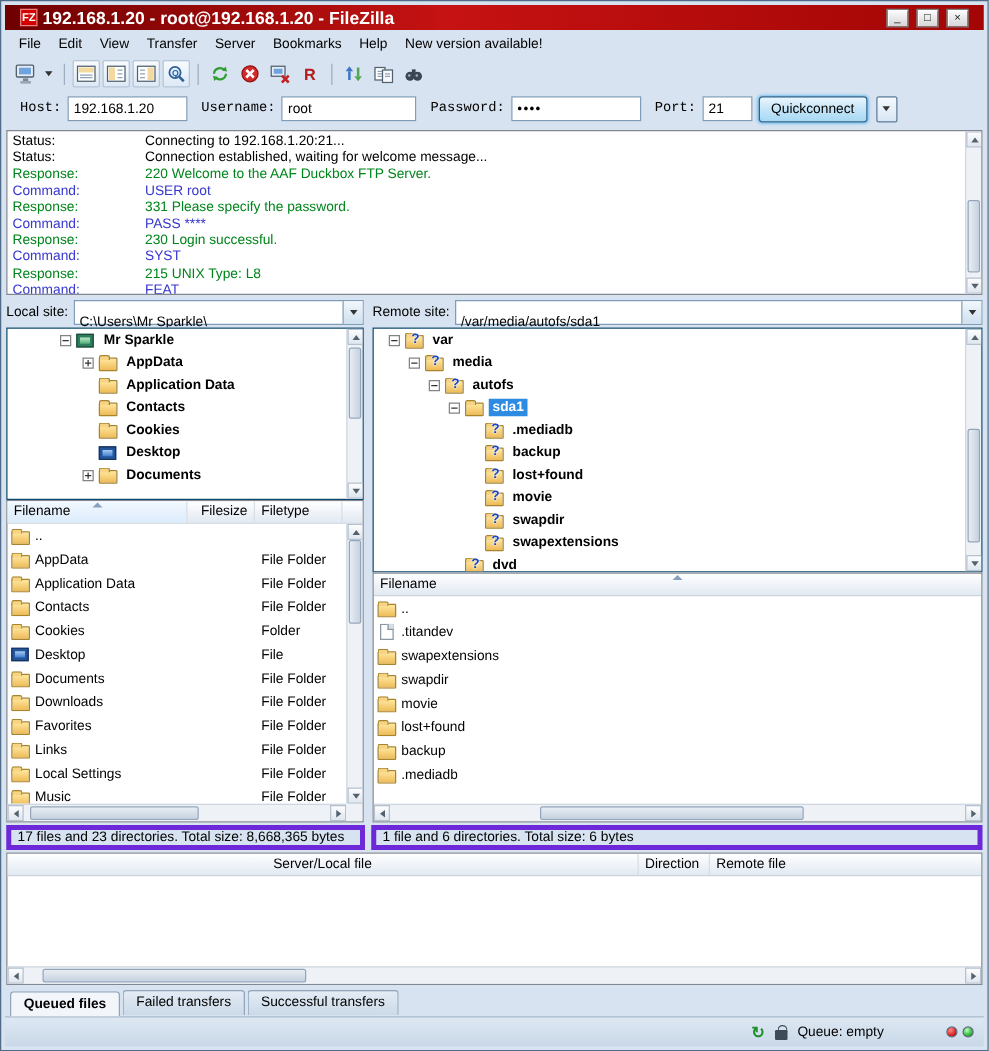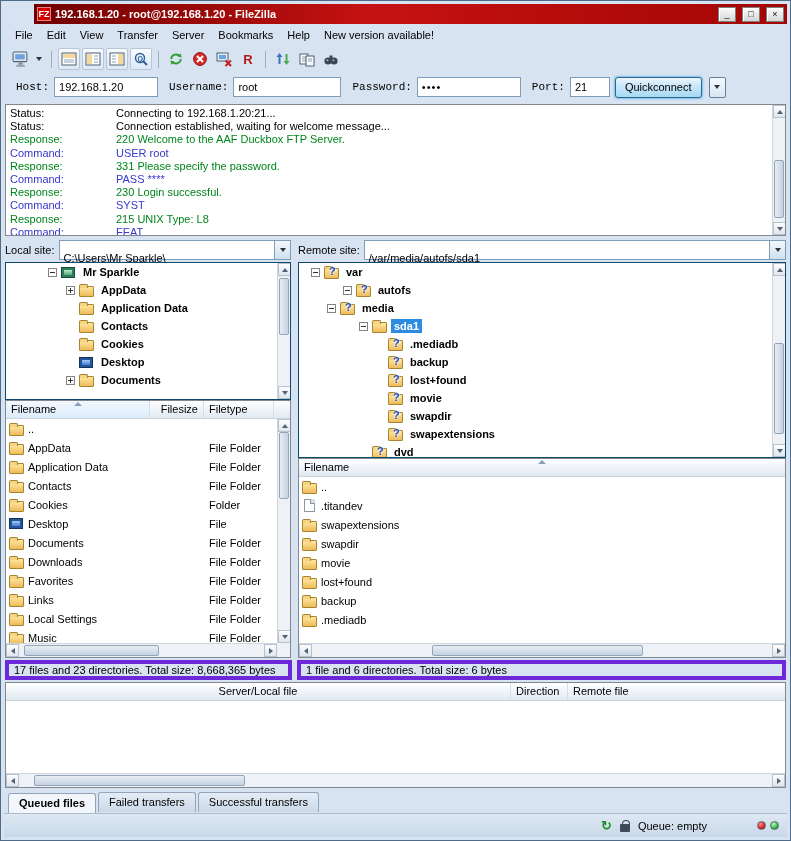--- a/index.html
+++ b/index.html
@@ -1,23 +1,23 @@
 <!DOCTYPE html>
 <html><head>
 <meta charset="utf-8">
 <style>
   * { margin:0; padding:0; box-sizing:border-box; }
   html,body { background:#8a9aac; }
   body { font-family:"Liberation Sans",sans-serif; font-size:11px; color:#000; }
   .window { width:791px; height:841px; background:#d7e3f0; border:1px solid #4f6b87; padding:3px; display:flex; flex-direction:column; overflow:hidden; }
 
   
-  .titlebar { height:20px; flex:none; background:linear-gradient(90deg,#6f0000,#c61212 45%,#a30505); display:flex; align-items:center; padding:0 3px; gap:4px;margin-left:30px; }
+  .titlebar { height:20px; flex:none; background:linear-gradient(90deg,#6f0000,#c61212 45%,#a30505); display:flex; align-items:center; padding:0 12px; gap:4px; }
   .fz-logo { width:14px; height:14px; background:#d40000; border:1px solid rgba(255,255,255,.5); color:#fff; font-size:9px; font-weight:bold; display:flex; align-items:center; justify-content:center; flex:none; }
-  .tb-title { flex:1; color:#fff; font-weight:bold; font-size:11px; white-space:nowrap; overflow:hidden; }
+  .tb-title { flex:1; color:#fff; font-weight:bold; font-size:14px; white-space:nowrap; overflow:hidden; }
   .win-btn { width:18px; height:15px; margin-left:2px; background:linear-gradient(#fcfcfc,#d6d6d6); border:1px solid #7e7e7e; box-shadow:inset 1px 1px 0 #fff; display:flex; align-items:center; justify-content:center; font-size:9px; line-height:9px; color:#111; flex:none; cursor:default; }
 
   
   .menubar { height:22px; flex:none; display:flex; align-items:center; padding-left:4px; }
   .menu-item { padding:3px 7px; white-space:nowrap; }
   .toolbar { height:26px; flex:none; display:flex; align-items:center; padding-left:5px; gap:2px; }
   .ticon { width:22px; height:22px; display:flex; align-items:center; justify-content:center; border:1px solid transparent; border-radius:2px; }
   .ticon.bordered { border:1px solid #b6c6d9; background:linear-gradient(#f8fbfe,#dde9f5); }
   .ticon-drop { width:12px; height:22px; display:flex; align-items:center; justify-content:center; }
   .tsep { width:1px; height:17px; background:#9daec2; margin:0 4px; flex:none; }
@@ -248,21 +248,21 @@
           <circle cx="11" cy="10" r="3.6" fill="#3a4654"></circle>
           <rect x="6.5" y="4.5" width="3" height="4.5" fill="#3a4654"></rect>
           <circle cx="4.4" cy="9.3" r="1" fill="#9fb4c9"></circle>
           <circle cx="10.4" cy="9.3" r="1" fill="#9fb4c9"></circle>
         </svg>
     </span>
   </div>
 
   <div class="quickconnect">
     <span class="qc-label">Host:</span>
-    <input class="qc-input" style="width: 104px;" value="192.168.1.20">
+    <input class="qc-input" style="width: 96px;" value="192.168.1.20">
     <span class="qc-label">Username:</span>
     <input class="qc-input" style="width: 108px;" value="root">
     <span class="qc-label">Password:</span>
     <input class="qc-input" style="width: 104px; letter-spacing: 1px;" value="••••">
     <span class="qc-label">Port:</span>
     <input class="qc-input" style="width: 40px;" value="21">
     <button class="qc-btn">Quickconnect</button>
     <span class="qc-drop">
         <span class="tri-down"></span>
       </span>
@@ -527,29 +527,29 @@
             </span>
         </span>
       </div>
 
       <div class="tree-box tree-right">
         <div class="trow" style="padding-left:12px">
             <span class="exp"></span>
             <span class="folder-icon qmark"></span>
             <span class="tlabel">var</span>
           </div>
+        <div class="trow" style="padding-left:28px">
+            <span class="exp"></span>
+            <span class="folder-icon qmark"></span>
+            <span class="tlabel">media</span>
+          </div>
         <div class="trow" style="padding-left:44px">
             <span class="exp"></span>
             <span class="folder-icon qmark"></span>
             <span class="tlabel">autofs</span>
-          </div>
-        <div class="trow" style="padding-left:28px">
-            <span class="exp"></span>
-            <span class="folder-icon qmark"></span>
-            <span class="tlabel">media</span>
           </div>
         <div class="trow" style="padding-left:60px">
             <span class="exp"></span>
             <span class="folder-icon"></span>
             <span class="tlabel sel">sda1</span>
           </div>
         <div class="trow" style="padding-left:89px">
             <span class="folder-icon qmark"></span>
             <span class="tlabel">.mediadb</span>
           </div>

